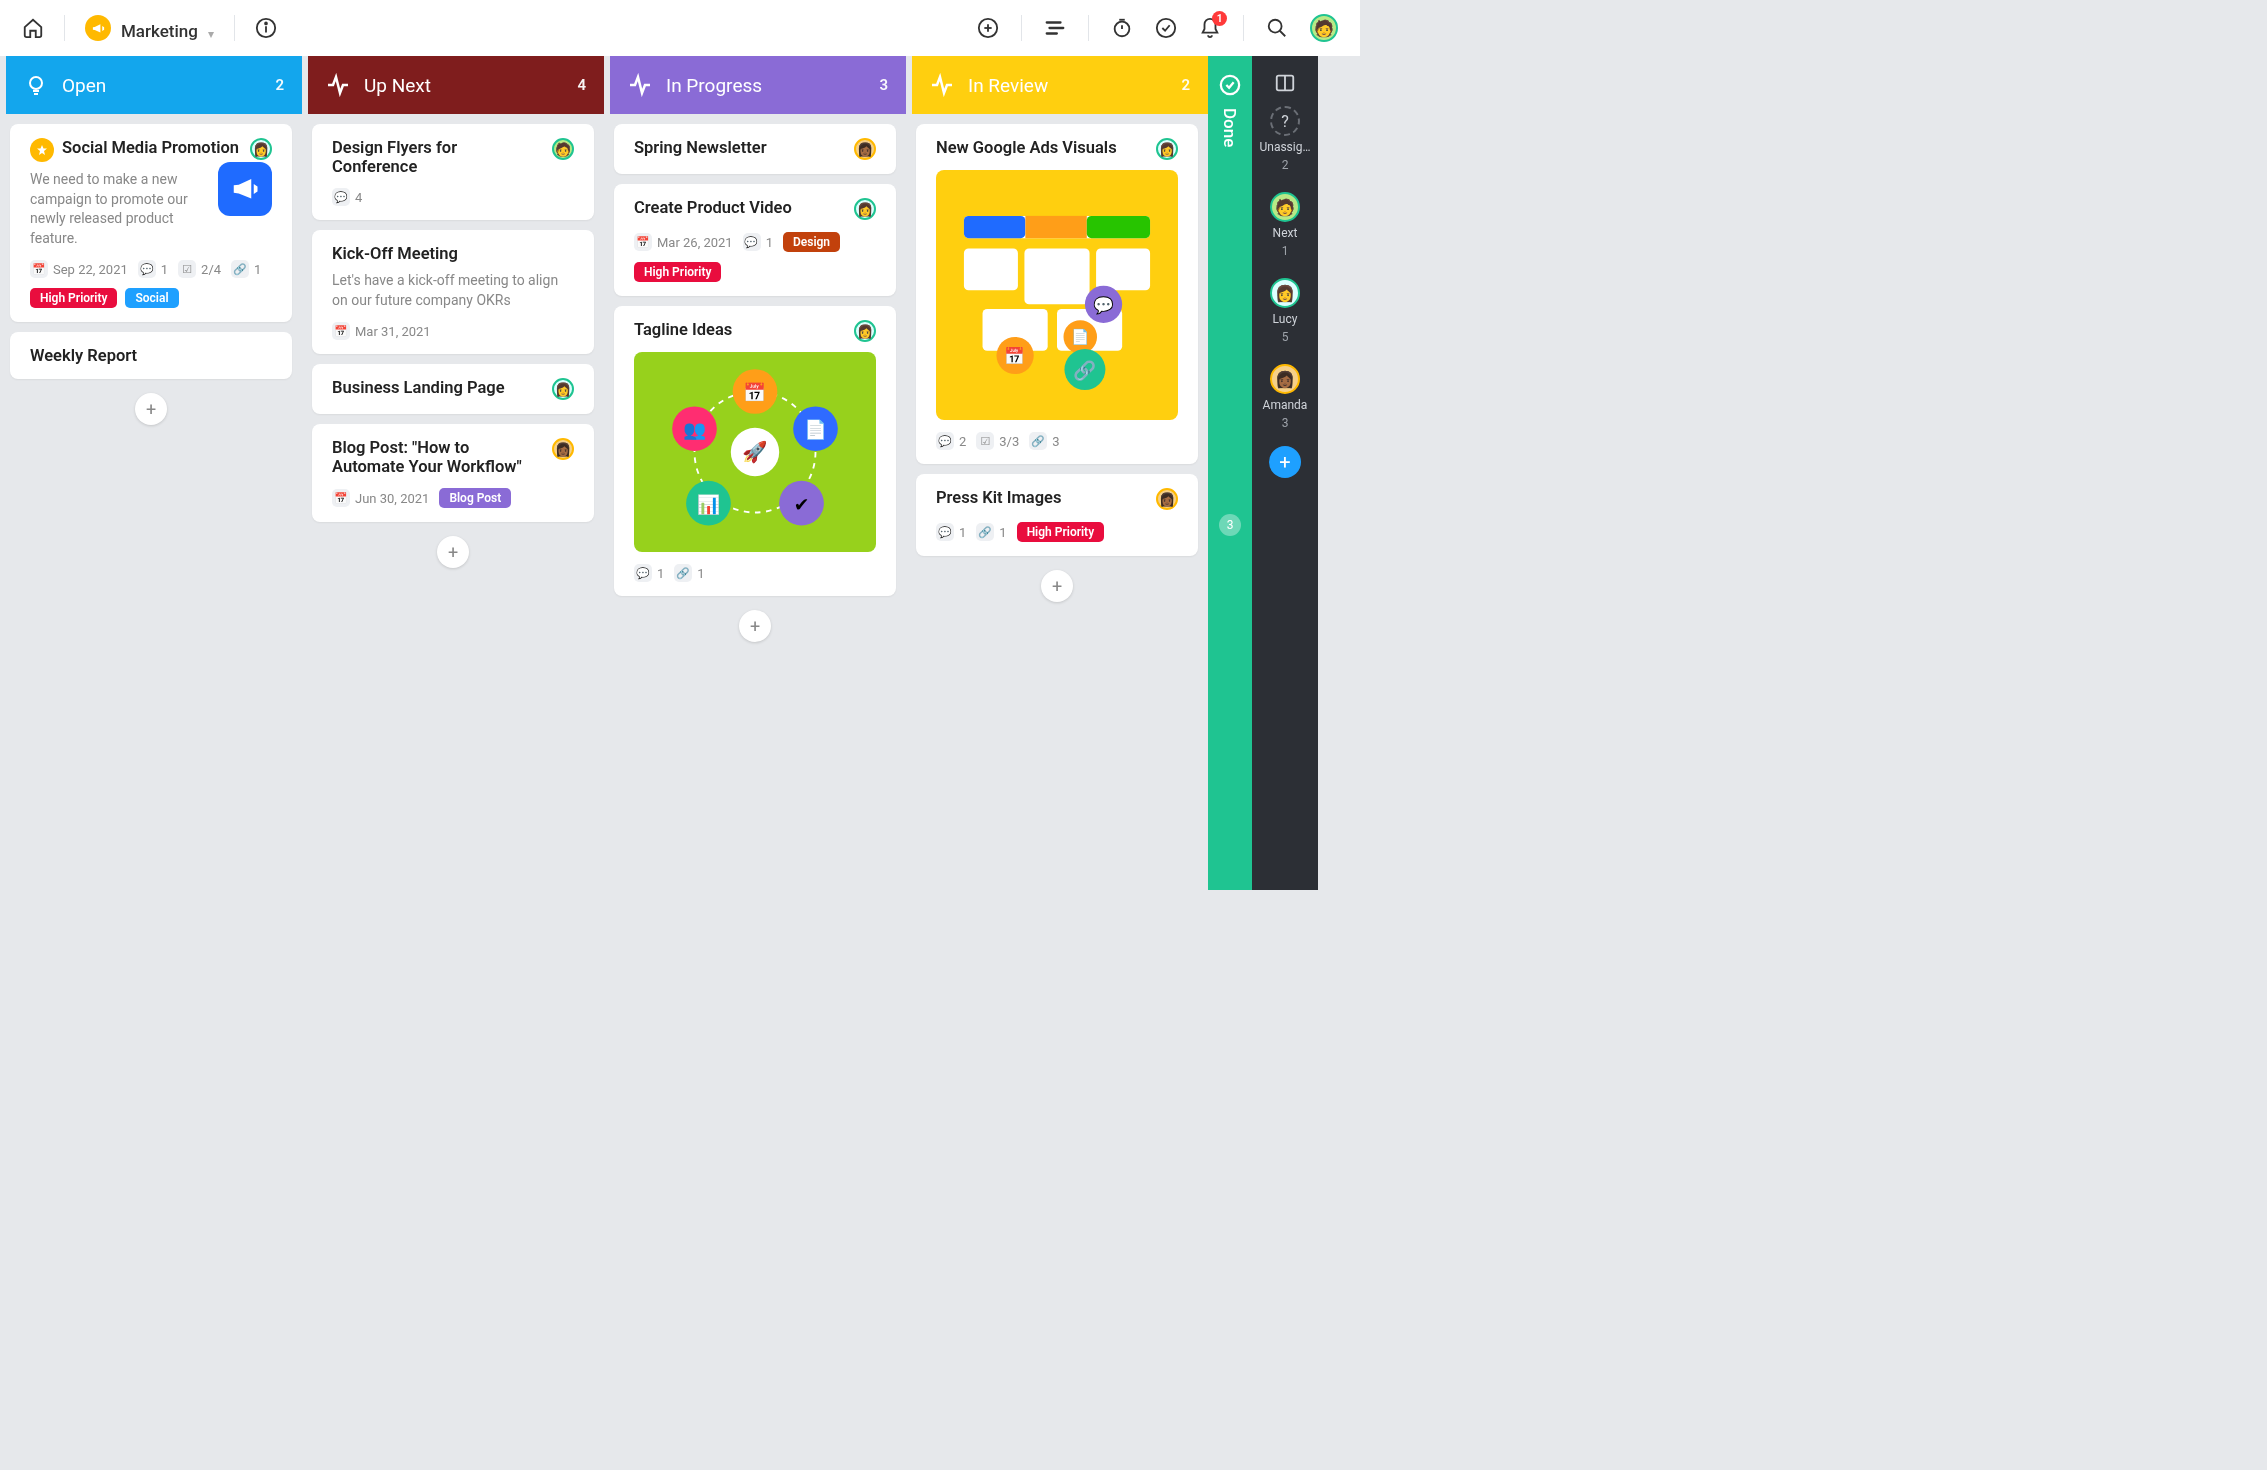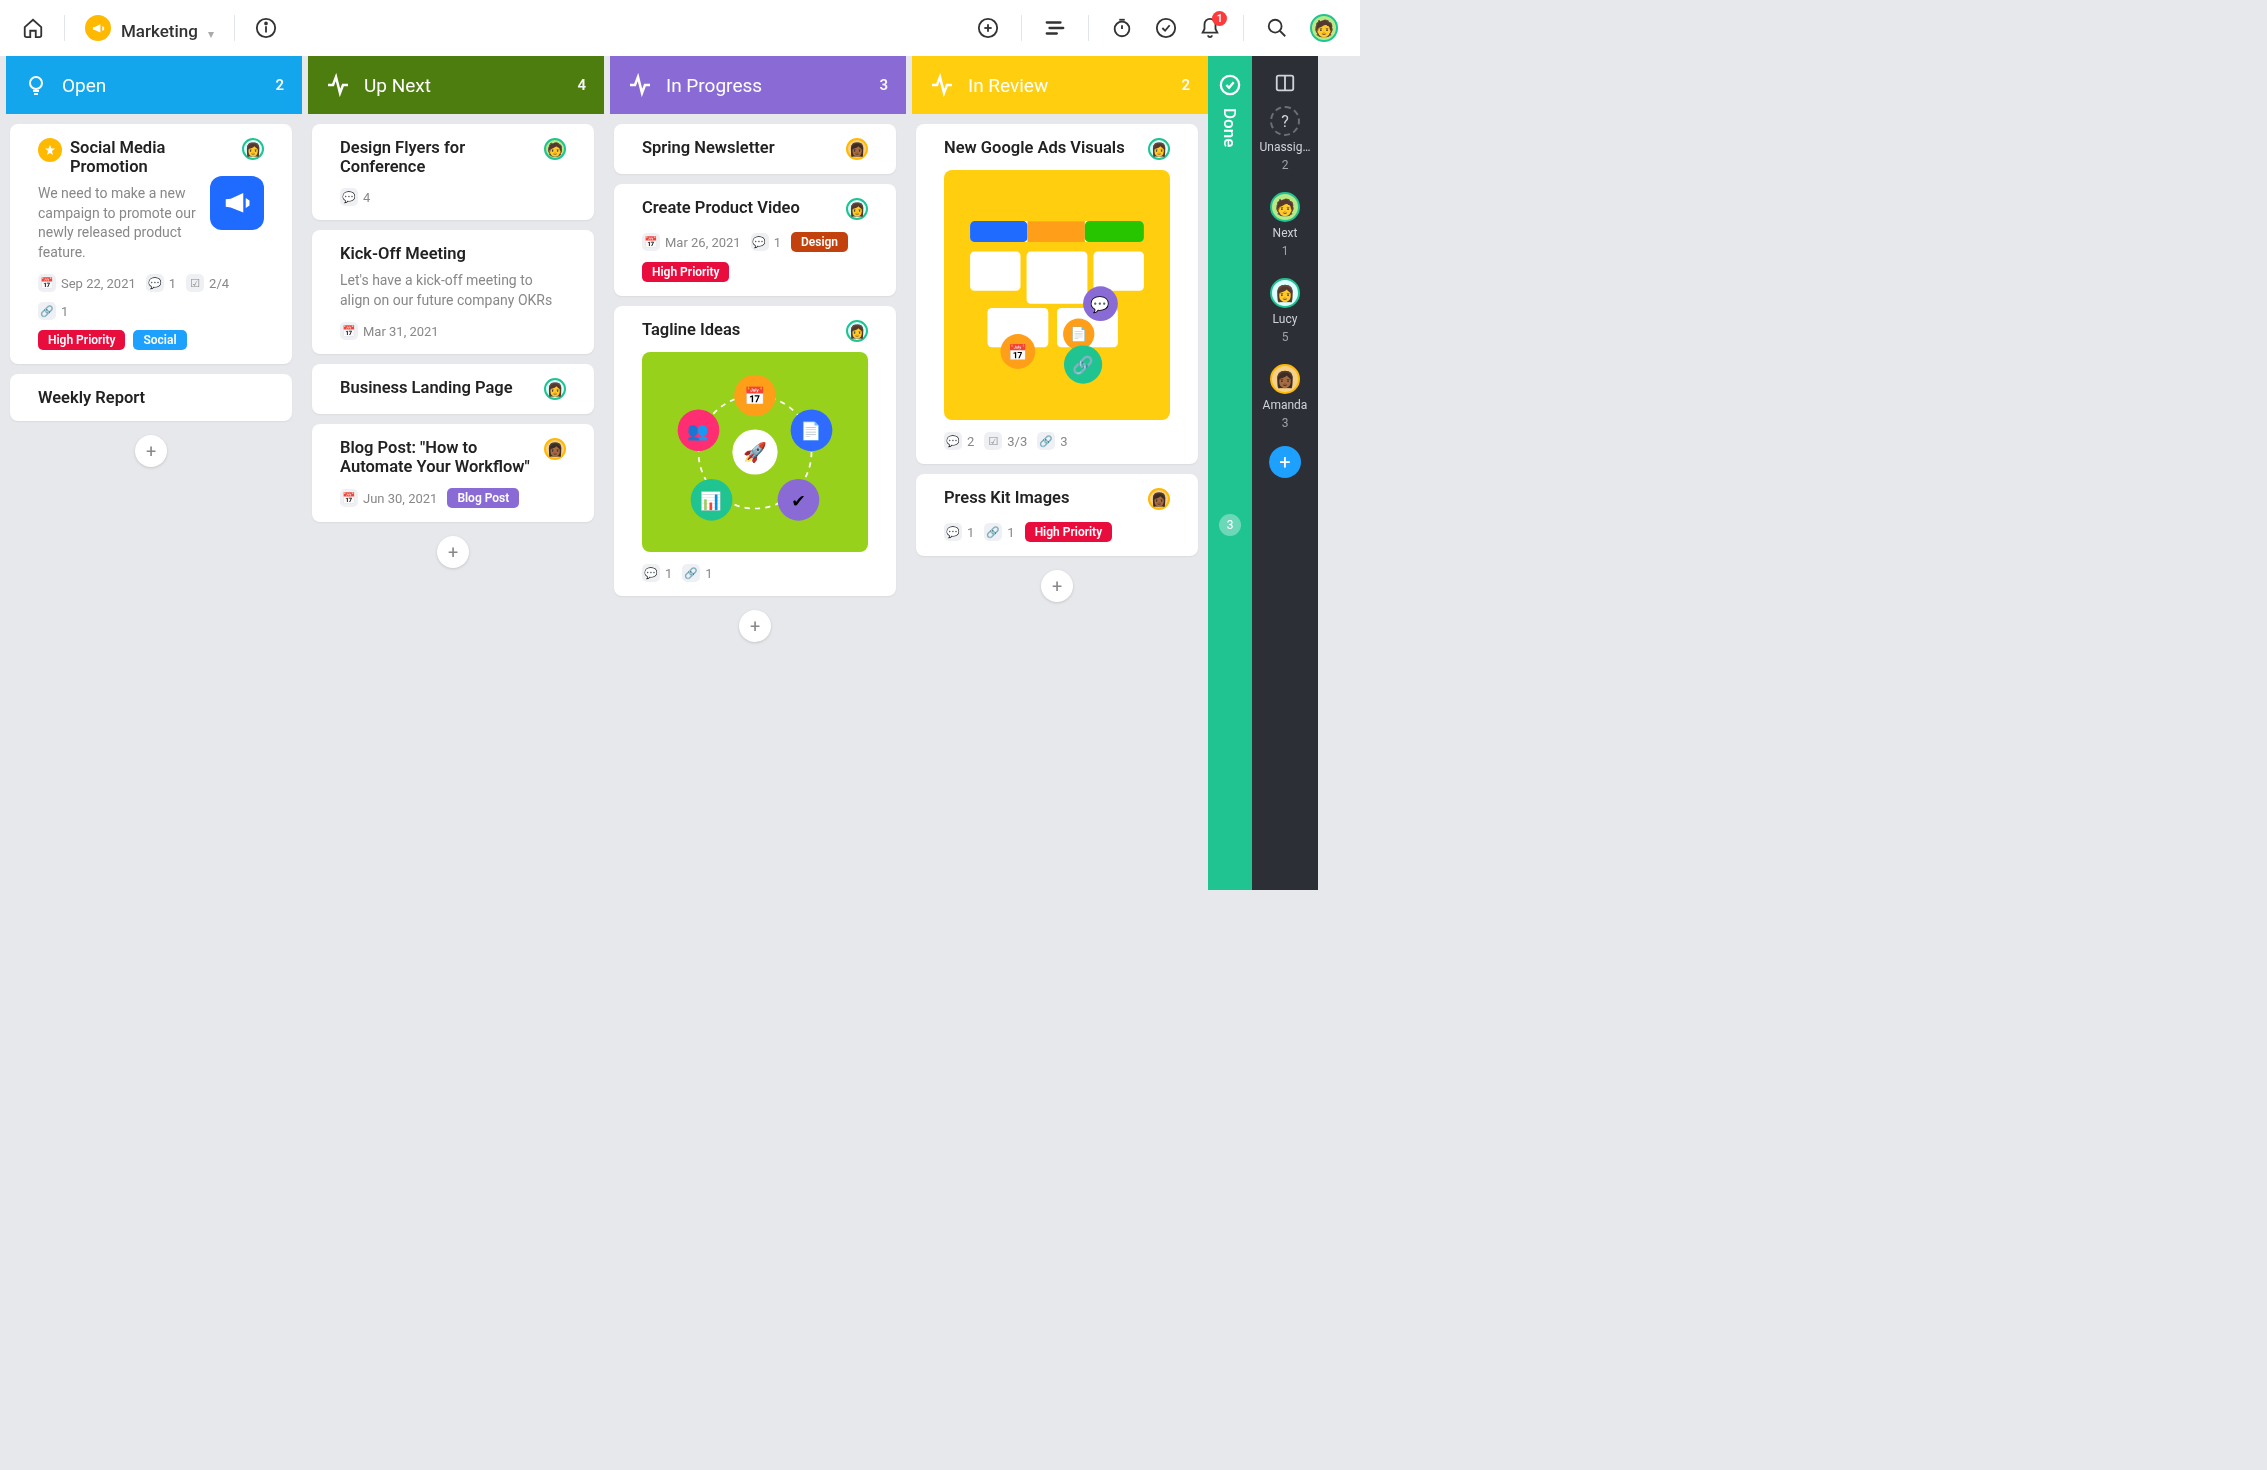--- a/index.html
+++ b/index.html
@@ -33,21 +33,21 @@
 .done-cnt { margin-top:auto; margin-bottom:auto; width:22px; height:22px; border-radius:50%; background:rgba(255,255,255,.35); font-size:12px; display:flex; align-items:center; justify-content:center; }
 
 
 .sidebar { width:66px; background:#2c2f35; display:flex; flex-direction:column; align-items:center; padding-top:16px; gap:4px; color:#cfd3d9; font-size:12px; }
 .side-item { display:flex; flex-direction:column; align-items:center; gap:4px; padding:8px 0; width:100%; cursor:pointer; }
 .side-av { width:30px; height:30px; border-radius:50%; background:#555; display:flex; align-items:center; justify-content:center; font-size:16px; }
 .side-cnt { color:#9ea3aa; font-size:12px; }
 .side-add { width:32px; height:32px; border-radius:50%; background:#1ea0ff; color:#fff; font-size:20px; display:flex; align-items:center; justify-content:center; cursor:pointer; margin-top:4px; }
 
 
-.card { background:#fff; border-radius:8px; padding:14px 28px; box-shadow:0 1px 2px rgba(0,0,0,.06); cursor:pointer; }
+.card { background:#fff; border-radius:8px; padding:14px 20px; box-shadow:0 1px 2px rgba(0,0,0,.06); cursor:pointer; }
 .card-top { display:flex; align-items:flex-start; gap:8px; }
 .pin { width:24px; height:24px; border-radius:50%; background:#ffb900; display:flex; align-items:center; justify-content:center; flex-shrink:0; }
 .card-title { font-size:16.5px; font-weight:600; color:#222; flex:1; }
 .asgn { width:22px; height:22px; border-radius:50%; flex-shrink:0; display:flex; align-items:center; justify-content:center; font-size:13px; }
 .asgn.lucy{ border:2px solid #1fc491; background:#dff; }
 .asgn.alan{ background:#b8e986; border:2px solid #1fc491; }
 .asgn.amanda{ background:#f6d088; border:2px solid #ffb900; }
 .card-desc { font-size:14px; color:#888; margin-top:8px; line-height:1.4; }
 .toprow { display:flex; gap:10px; align-items:flex-start; }
 .promo-icon { width:54px; height:54px; border-radius:12px; background:#1f6bff; display:flex; align-items:center; justify-content:center; flex-shrink:0; }
@@ -195,21 +195,21 @@
         </div>
       </div>
       <div class="card">
         <span class="card-title">Weekly Report</span>
       </div>
       <div class="add-card">+</div>
     </div>
   </div>
 
   <div class="column">
-    <div class="col-header" style="background:#4d7c0f">
+    <div class="col-header" style="background:#7f1d1d">
       <svg width="24" height="24" viewBox="0 0 24 24" fill="none" stroke="#fff" stroke-width="2.5">
           <polyline points="2,12 7,12 10,4 14,20 17,12 22,12"></polyline>
         </svg>
       <span class="title">Up Next</span>
       <span class="col-count">4</span>
     </div>
     <div class="col-body">
       <div class="card">
         <div class="card-top">
           <span class="card-title">Design Flyers for Conference</span>

